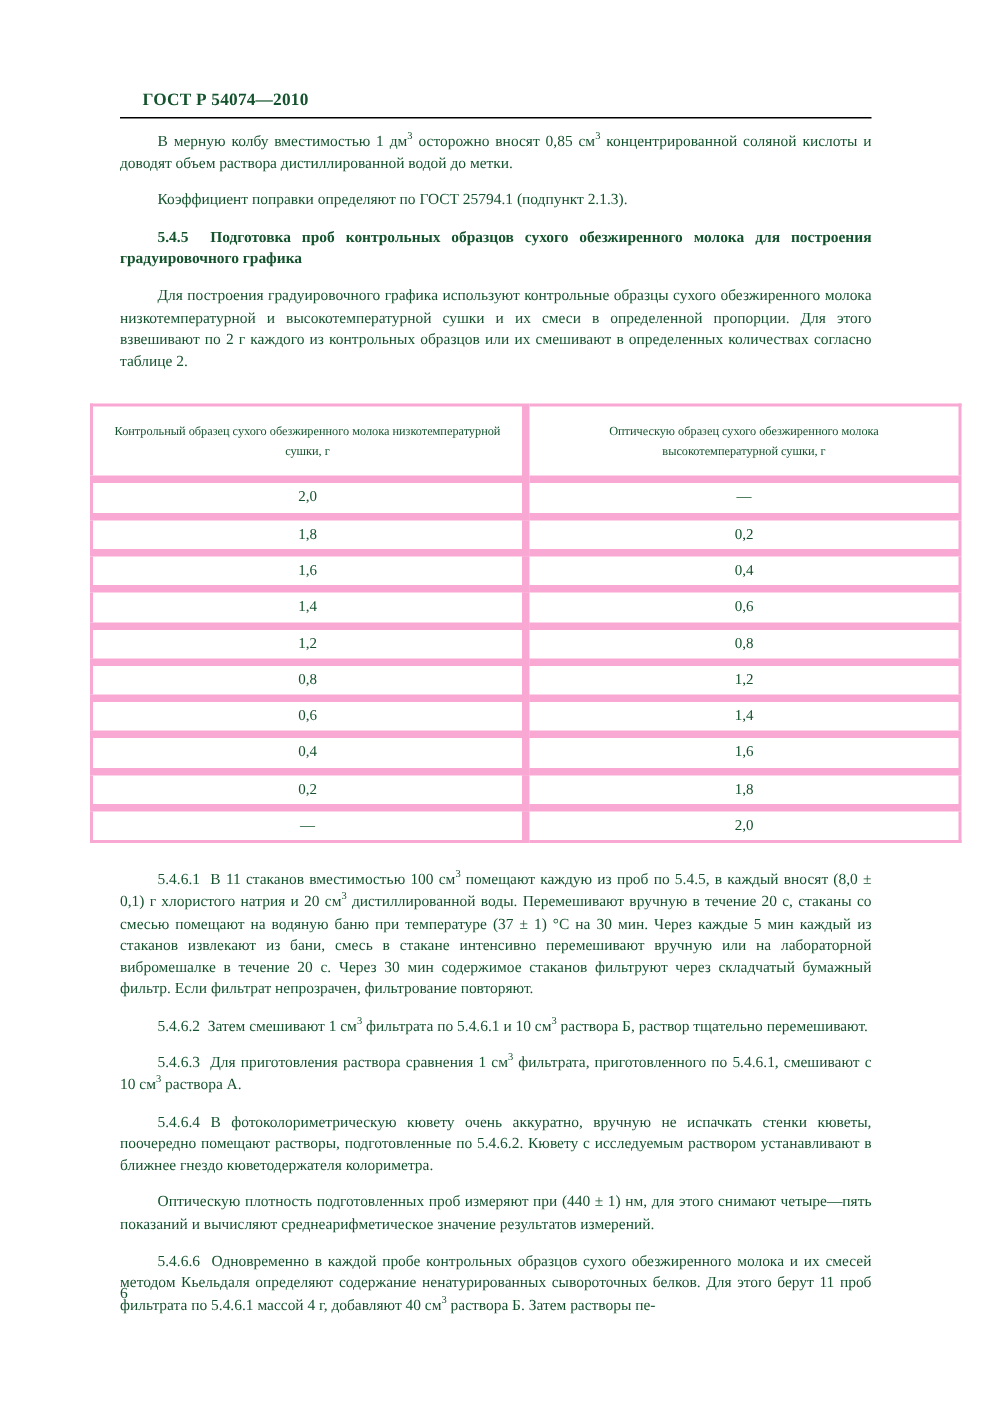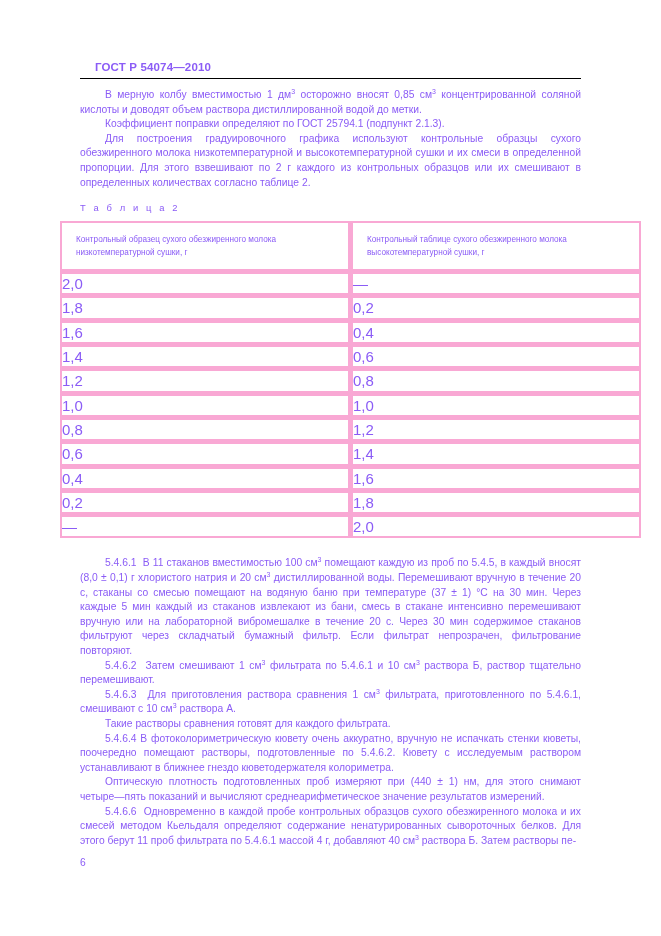--- a/index.html
+++ b/index.html
@@ -5,22 +5,22 @@
   html, body {
     margin: 0;
     padding: 0;
     background: #ffffff;
   }
   .page {
     position: relative;
     width: 661px;
     height: 936px;
     background: #ffffff;
-    font-family: Liberation Sans, sans-serif;
-    color: #8b5cf6;
+    font-family: Liberation Serif, serif;
+    color: #14532d;
     overflow: hidden;
     box-sizing: border-box;
   }
   .content {
     position: absolute;
     left: 80px;
     top: 0;
     width: 501px;
   }
 
@@ -46,21 +46,21 @@
   
   .para {
     font-size: 10.3px;
     line-height: 14.6px;
     text-align: justify;
     text-indent: 25px;
     margin: 0;
     hyphens: manual;
   }
   .para.bold { font-weight: bold; }
-  .para + .para { margin-top: 0; }
+  .para + .para { margin-top: 10px; }
   sup {
     font-size: 7px;
     vertical-align: super;
     line-height: 0;
   }
 
   
   .table-caption {
     font-size: 9.4px;
     letter-spacing: 2.6px;
@@ -69,33 +69,33 @@
   }
   table.t2 {
     border-collapse: collapse;
     width: 581px;
     margin-left: -20px;
     table-layout: fixed;
   }
   table.t2 td, table.t2 th {
     border: 5px solid #f9a8d4;
     padding: 0;
-    text-align: left;
+    text-align: center;
     vertical-align: middle;
     font-weight: normal;
   }
   table.t2 thead th {
     font-size: 8.2px;
     line-height: 13px;
     height: 40px;
     padding: 3px 14px;
     border-bottom-width: 2px;
   }
   table.t2 tbody td {
-    font-size: 15px;
+    font-size: 10px;
     height: 19.3px;
     line-height: 19.3px;
   }
   table.t2 tbody tr:last-child td {
     border-bottom-width: 2px;
   }
   table.t2 .outer-l { border-left-width: 2px; }
   table.t2 .outer-r { border-right-width: 2px; }
   table.t2 thead th { border-top-width: 2px; }
 
@@ -117,34 +117,34 @@
 
   <div class="runhead">ГОСТ Р 54074—2010</div>
   <div class="runhead-rule"></div>
 
   <div class="content" style="top:88px;">
 
     <p class="para">В мерную колбу вместимостью 1 дм<sup>3</sup> осторожно вносят 0,85 см<sup>3</sup> концентрированной соляной кислоты и доводят объем раствора дистиллированной водой до метки.</p>
 
     <p class="para">Коэффициент поправки определяют по ГОСТ 25794.1 (подпункт 2.1.3).</p>
 
+    <p class="para bold">5.4.5&nbsp; Подготовка проб контрольных образцов сухого обезжиренного молока для построения градуировочного графика</p>
 
     <p class="para">Для построения градуировочного графика используют контрольные образцы сухого обезжиренного молока низкотемпературной и высокотемпературной сушки и их смеси в определенной пропорции. Для этого взвешивают по 2 г каждого из контрольных образцов или их смешивают в определенных количествах согласно таблице 2.</p>
 
     <div class="spacer-md"></div>
 
-    <p class="table-caption">Т а б л и ц а  2</p>
 
     <div class="spacer-sm"></div>
 
     <table class="t2">
       <thead>
         <tr>
           <th class="outer-l">Контрольный образец сухого обезжиренного молока низкотемпературной сушки, г</th>
-          <th class="outer-r">Контрольный таблице сухого обезжиренного молока высокотемпературной сушки, г</th>
+          <th class="outer-r">Оптическую образец сухого обезжиренного молока высокотемпературной сушки, г</th>
         </tr>
       </thead>
       <tbody>
         <tr>
             <td class="outer-l">2,0</td>
             <td class="outer-r">—</td>
           </tr>
         <tr>
             <td class="outer-l">1,8</td>
             <td class="outer-r">0,2</td>
@@ -155,24 +155,20 @@
           </tr>
         <tr>
             <td class="outer-l">1,4</td>
             <td class="outer-r">0,6</td>
           </tr>
         <tr>
             <td class="outer-l">1,2</td>
             <td class="outer-r">0,8</td>
           </tr>
         <tr>
-            <td class="outer-l">1,0</td>
-            <td class="outer-r">1,0</td>
-          </tr>
-        <tr>
             <td class="outer-l">0,8</td>
             <td class="outer-r">1,2</td>
           </tr>
         <tr>
             <td class="outer-l">0,6</td>
             <td class="outer-r">1,4</td>
           </tr>
         <tr>
             <td class="outer-l">0,4</td>
             <td class="outer-r">1,6</td>
@@ -191,21 +187,20 @@
     <div style="height:18px;"></div>
 
 
     <p class="para">5.4.6.1&nbsp; В 11 стаканов вместимостью 100 см<sup>3</sup> помещают каждую из проб по 5.4.5, в каждый вносят (8,0 ± 0,1) г хлористого натрия и 20 см<sup>3</sup> дистиллированной воды. Перемешивают вручную в течение 20 с, стаканы со смесью помещают на водяную баню при температуре (37 ± 1) °С на 30 мин. Через каждые 5 мин каждый из стаканов извлекают из бани, смесь в стакане интенсивно перемешивают вручную или на лабораторной вибромешалке в течение 20 с. Через 30 мин содержимое стаканов фильтруют через складчатый бумажный фильтр. Если фильтрат непрозрачен, фильтрование повторяют.</p>
 
     <p class="para">5.4.6.2&nbsp; Затем смешивают 1 см<sup>3</sup> фильтрата по 5.4.6.1 и 10 см<sup>3</sup> раствора Б, раствор тщательно перемешивают.</p>
 
 
     <p class="para">5.4.6.3&nbsp; Для приготовления раствора сравнения 1 см<sup>3</sup> фильтрата, приготовленного по 5.4.6.1, смешивают с 10 см<sup>3</sup> раствора А.</p>
 
-    <p class="para">Такие растворы сравнения готовят для каждого фильтрата.</p>
 
     <p class="para">5.4.6.4  В фотоколориметрическую кювету очень аккуратно, вручную не испачкать стенки кюветы, поочередно помещают растворы, подготовленные по 5.4.6.2. Кювету с исследуемым раствором устанавливают в ближнее гнездо кюветодержателя колориметра.</p>
 
 
     <p class="para">Оптическую плотность подготовленных проб измеряют при (440 ± 1) нм, для этого снимают четыре—пять показаний и вычисляют среднеарифметическое значение результатов измерений.</p>
 
     <p class="para">5.4.6.6&nbsp; Одновременно в каждой пробе контрольных образцов сухого обезжиренного молока и их смесей методом Кьельдаля определяют содержание ненатурированных сывороточных белков. Для этого берут 11 проб фильтрата по 5.4.6.1 массой 4 г, добавляют 40 см<sup>3</sup> раствора Б. Затем растворы пе-</p>
 
   </div>
 

